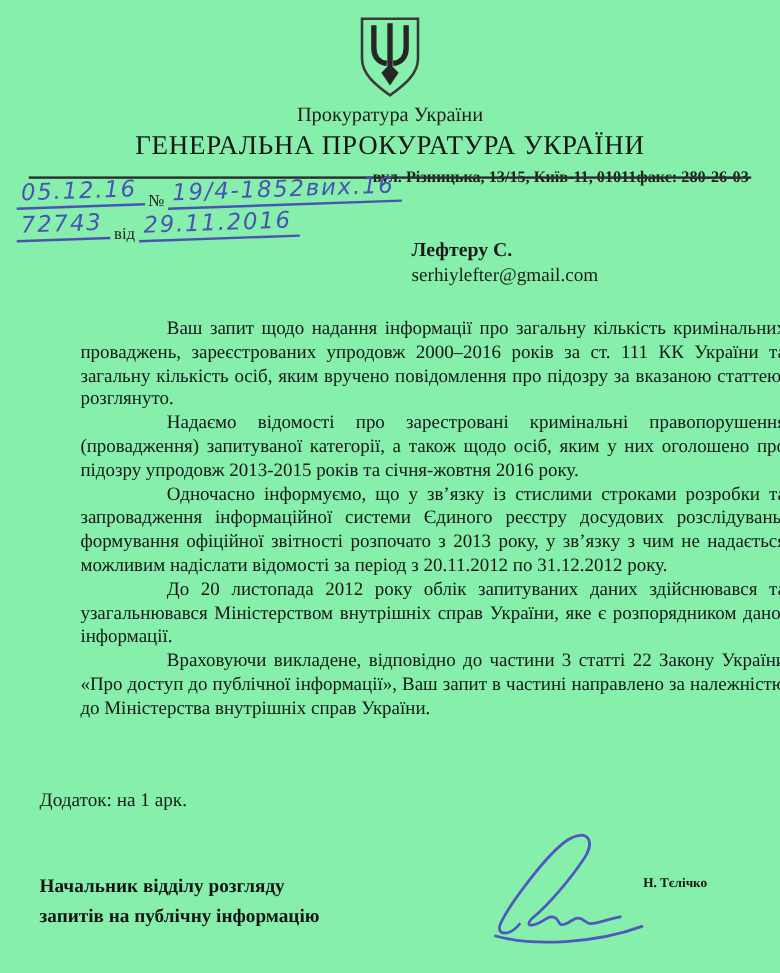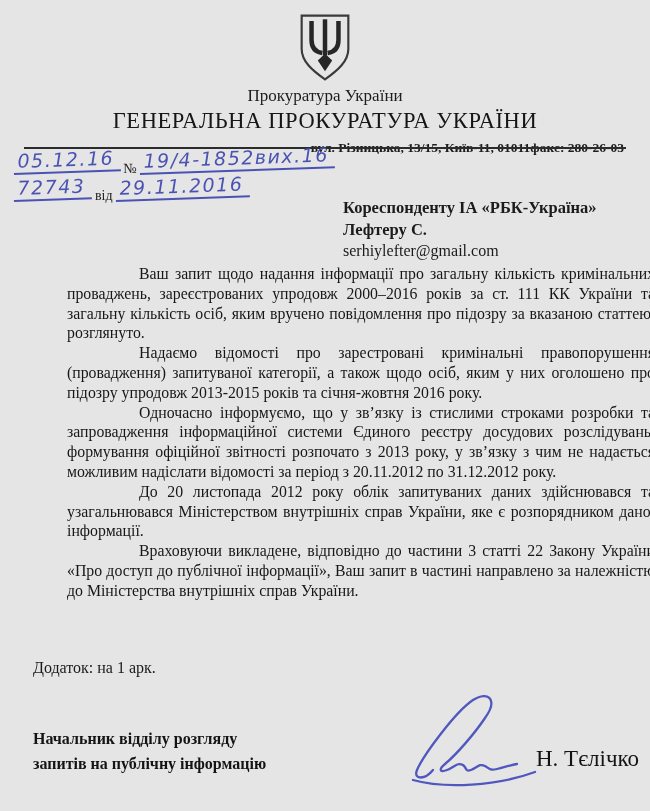--- a/index.html
+++ b/index.html
@@ -1,17 +1,17 @@
 <!DOCTYPE html>
 <html><head>
 <meta charset="utf-8">
 <style>
   html,body { margin:0; padding:0; background:#ffffff; }
   .page {
-    position:relative; width:650px; height:811px; background:#e5e5e5;
+    position:relative; width:650px; height:811px; background:#86efac;
     font-family:"Liberation Serif", serif; color:#1b1b1b; overflow:hidden;
   }
   
   .letterhead { position:absolute; top:0; left:0; width:650px; text-align:center; }
   .emblem { display:block; margin:13px auto 0 auto; }
   .org-small { font-size:17px; margin-top:3px; color:#1d1d1d; }
   .org-large { font-size:22.5px; letter-spacing:0.6px; margin-top:2px; color:#161616; }
   .addr-row {
     display:flex; justify-content:flex-end; align-items:baseline;
     padding:6px 26px 0 60px; font-weight:bold; font-size:13.5px; color:#1d1d1d;
@@ -42,21 +42,21 @@
   .body-text { position:absolute; left:33px; top:264px; width:588px;margin-left:34px; }
   .body-text p {
     margin:0; text-align:justify; text-indent:72px;
     font-size:15.8px; line-height:19.8px; color:#171717;
   }
   
   .attachment { position:absolute; left:33px; top:659px; font-size:16px; color:#1a1a1a; }
   
   .sig-title { position:absolute; left:33px; top:726px; font-weight:bold; font-size:16px; line-height:25px; color:#141414; }
   .sig-scribble { position:absolute; left:405px; top:692px; }
-  .sig-name { position:absolute; left:536px; top:746px; font-weight:normal; font-size:23px; color:#141414; }
+  .sig-name { position:absolute; left:536px; top:730px; font-weight:bold; font-size:11px; color:#141414; }
 </style>
 </head>
 <body>
 
 <div class="page">
 
   <div class="letterhead">
     <svg class="emblem" width="58" height="70" viewBox="0 0 64 78">
       <path d="M6,3 H58 V40 C58,54 46,64 32,74 C18,64 6,54 6,40 Z" fill="none" stroke="#3a3a3a" stroke-width="2.4"></path>
       <g stroke="#262626" fill="none" stroke-width="5">
@@ -76,21 +76,20 @@
   <div class="head-rule"></div>
 
   <div class="reg-line reg-line1">
     <span class="hw">05.12.16</span><span class="reg-label">№</span><span class="hw">19/4-1852вих.16</span>
   </div>
   <div class="reg-line reg-line2">
     <span class="hw">72743</span><span class="reg-label">від</span><span class="hw">29.11.2016</span>
   </div>
 
   <div class="recipient">
-    <div class="r-bold">Кореспонденту ІА «РБК-Україна»</div>
     <div class="r-bold">Лефтеру С.</div>
     <div class="r-mail">serhiylefter@gmail.com</div>
   </div>
 
   <div class="body-text">
     <p>Ваш запит щодо надання інформації про загальну кількість кримінальних проваджень, зареєстрованих упродовж 2000–2016 років за ст. 111 КК України та загальну кількість осіб, яким вручено повідомлення про підозру за вказаною статтею, розглянуто.</p>
     <p>Надаємо відомості про зарестровані кримінальні правопорушення (провадження) запитуваної категорії, а також щодо осіб, яким у них оголошено про підозру упродовж 2013-2015 років та січня-жовтня 2016 року.</p>
     <p>Одночасно інформуємо, що у зв’язку із стислими строками розробки та запровадження інформаційної системи Єдиного реєстру досудових розслідувань, формування офіційної звітності розпочато з 2013 року, у зв’язку з чим не надається можливим надіслати відомості за період з 20.11.2012 по 31.12.2012 року.</p>
     <p>До 20 листопада 2012 року облік запитуваних даних здійснювався та узагальнювався Міністерством внутрішніх справ України, яке є розпорядником даної інформації.</p>
     <p>Враховуючи викладене, відповідно до частини 3 статті 22 Закону України «Про доступ до публічної інформації», Ваш запит в частині направлено за належністю до Міністерства внутрішніх справ України.</p>

